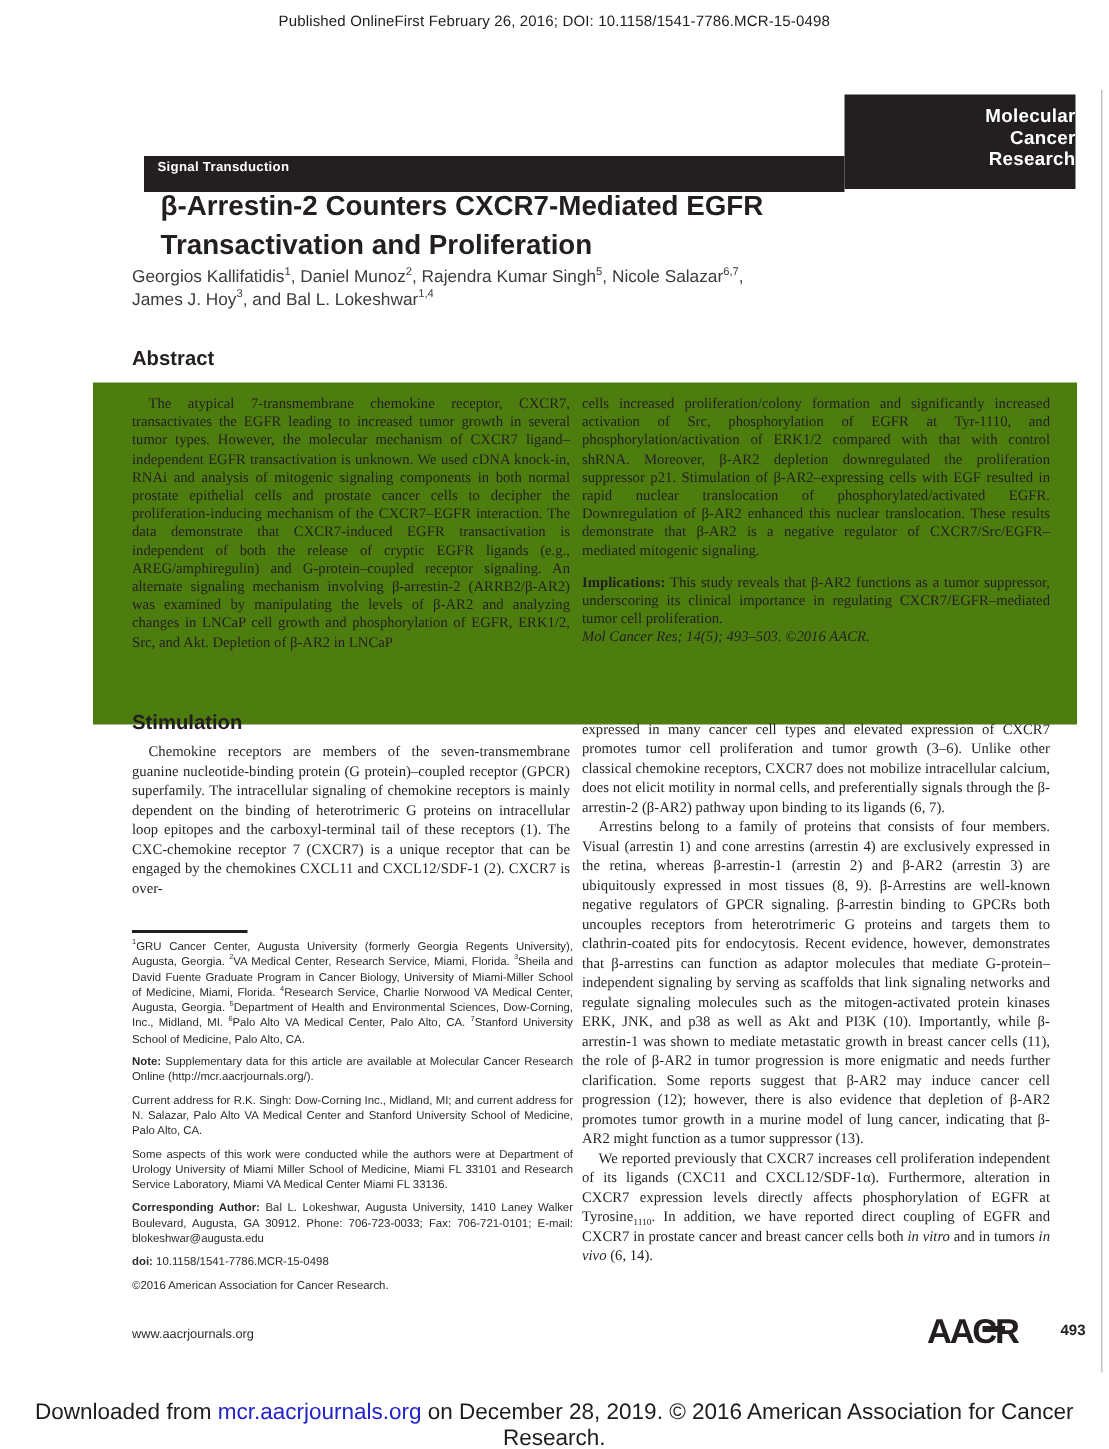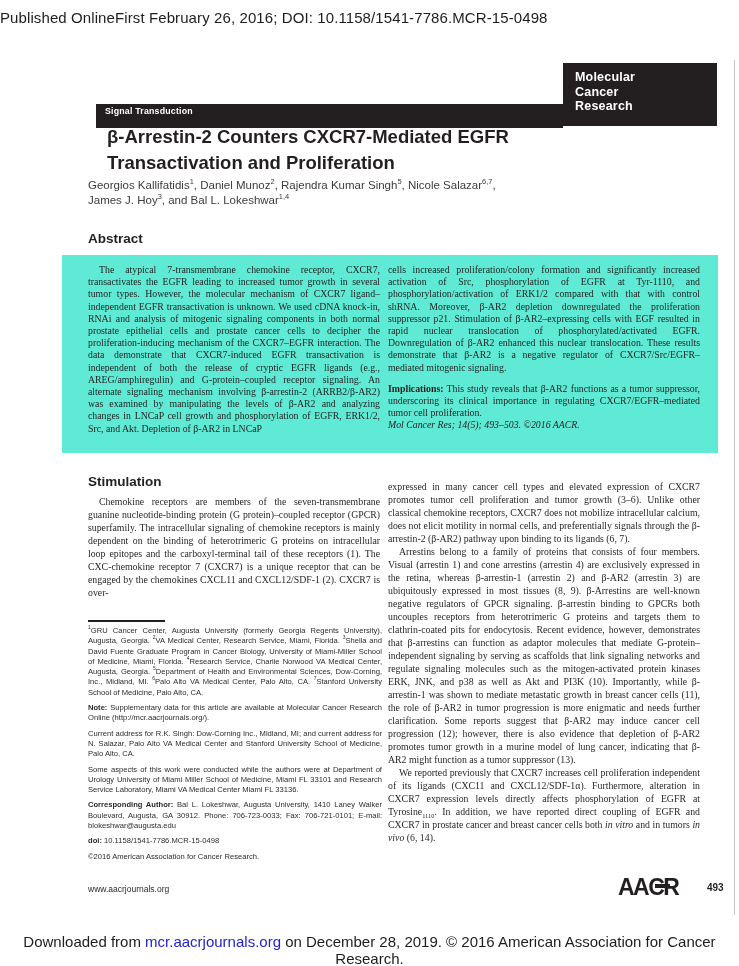--- a/index.html
+++ b/index.html
@@ -10,48 +10,48 @@
     -webkit-font-smoothing:antialiased;
   }
   p { margin:0; }
   sup { font-size:65%; line-height:0; vertical-align:super; }
   sub { font-size:65%; line-height:0; vertical-align:sub; }
   b { font-weight:bold; }
   i { font-style:italic; }
   .link { color:#2323cc; }
 
   .published {
-    position:absolute; top:9px; left:0; right:0; text-align:left;
-    font-size:15px; color:#1d1d1d; letter-spacing:0.1px;
+    position:absolute; top:9px; left:0; right:0; text-align:center;
+    font-size:10px; color:#1d1d1d; letter-spacing:0.1px;
   }
   .journal-box {
     position:absolute; left:563px; top:63px; width:154px; height:63px;
     background:#231f20; color:#fff; box-sizing:border-box; padding:7px 0 0 12px;
   }
-  .journal-line { font-weight:bold; font-size:12.5px; line-height:14.5px; letter-spacing:0.2px; }
+  .journal-line { font-weight:bold; font-size:12.5px; line-height:14.5px; letter-spacing:0.2px;text-align:right; }
   .section-bar {
     position:absolute; left:96px; top:104px; width:467px; height:24px;
     background:#231f20; color:#fff; font-size:8.8px; font-weight:bold;
     line-height:14px; padding-left:9px; box-sizing:border-box; letter-spacing:0.2px;
   }
   .title {
     position:absolute; left:88px; top:124px; width:560px;
     font-size:18.5px; font-weight:bold; line-height:26px; color:#231f20;margin-left:19px;
   }
   .authors {
     position:absolute; left:88px; top:178px; width:560px;
     font-size:11.5px; line-height:15px; color:#3c3c3c;
   }
   .abstract-head {
     position:absolute; left:88px; top:231px;
     font-size:13.5px; font-weight:bold;
   }
   .abstract-box {
-    position:absolute; left:62px; top:255px; width:656px; height:198px;
-    background:#5eead4;
+    position:absolute; left:62px; top:255px; width:656px; height:228px;
+    background:#4d7c0f;
   }
   .serif {
     font-family:"Liberation Serif", serif;
     font-size:9.8px; text-align:justify; color:#231f20;
   }
   .abs-col { position:absolute; top:9px; line-height:12.2px; }
   .abs-col1 { left:26px; width:292px; }
   .abs-col2 { left:326px; width:312px; }
   .implications { margin-top:9px; }
   .citation { font-style:italic; }

